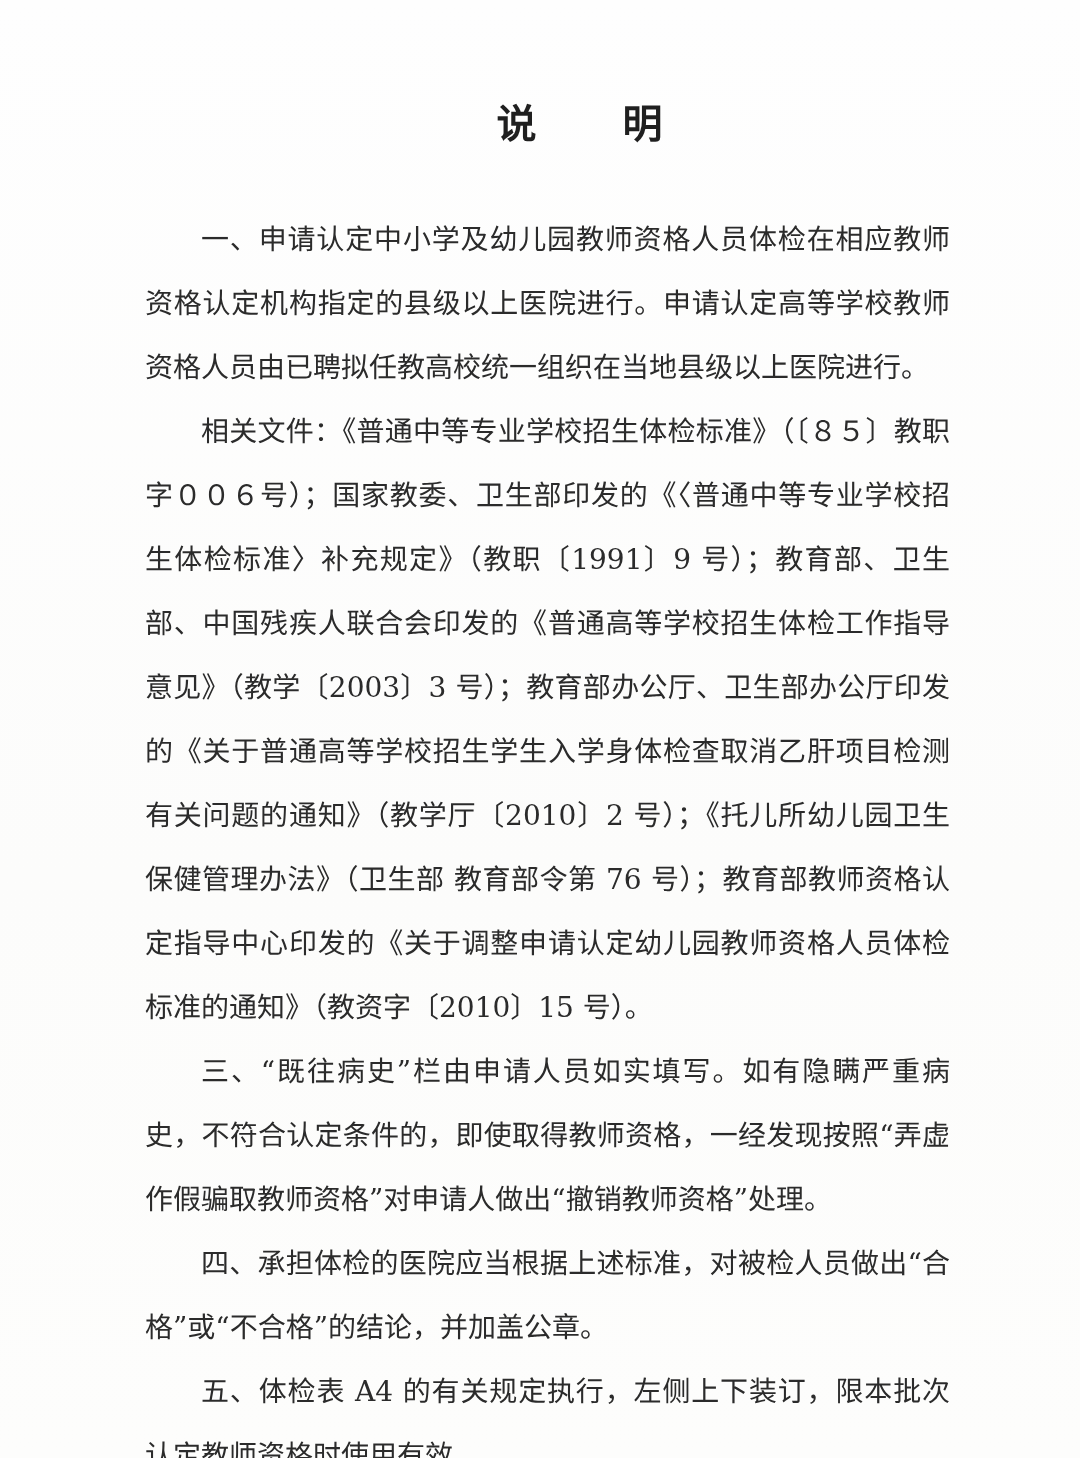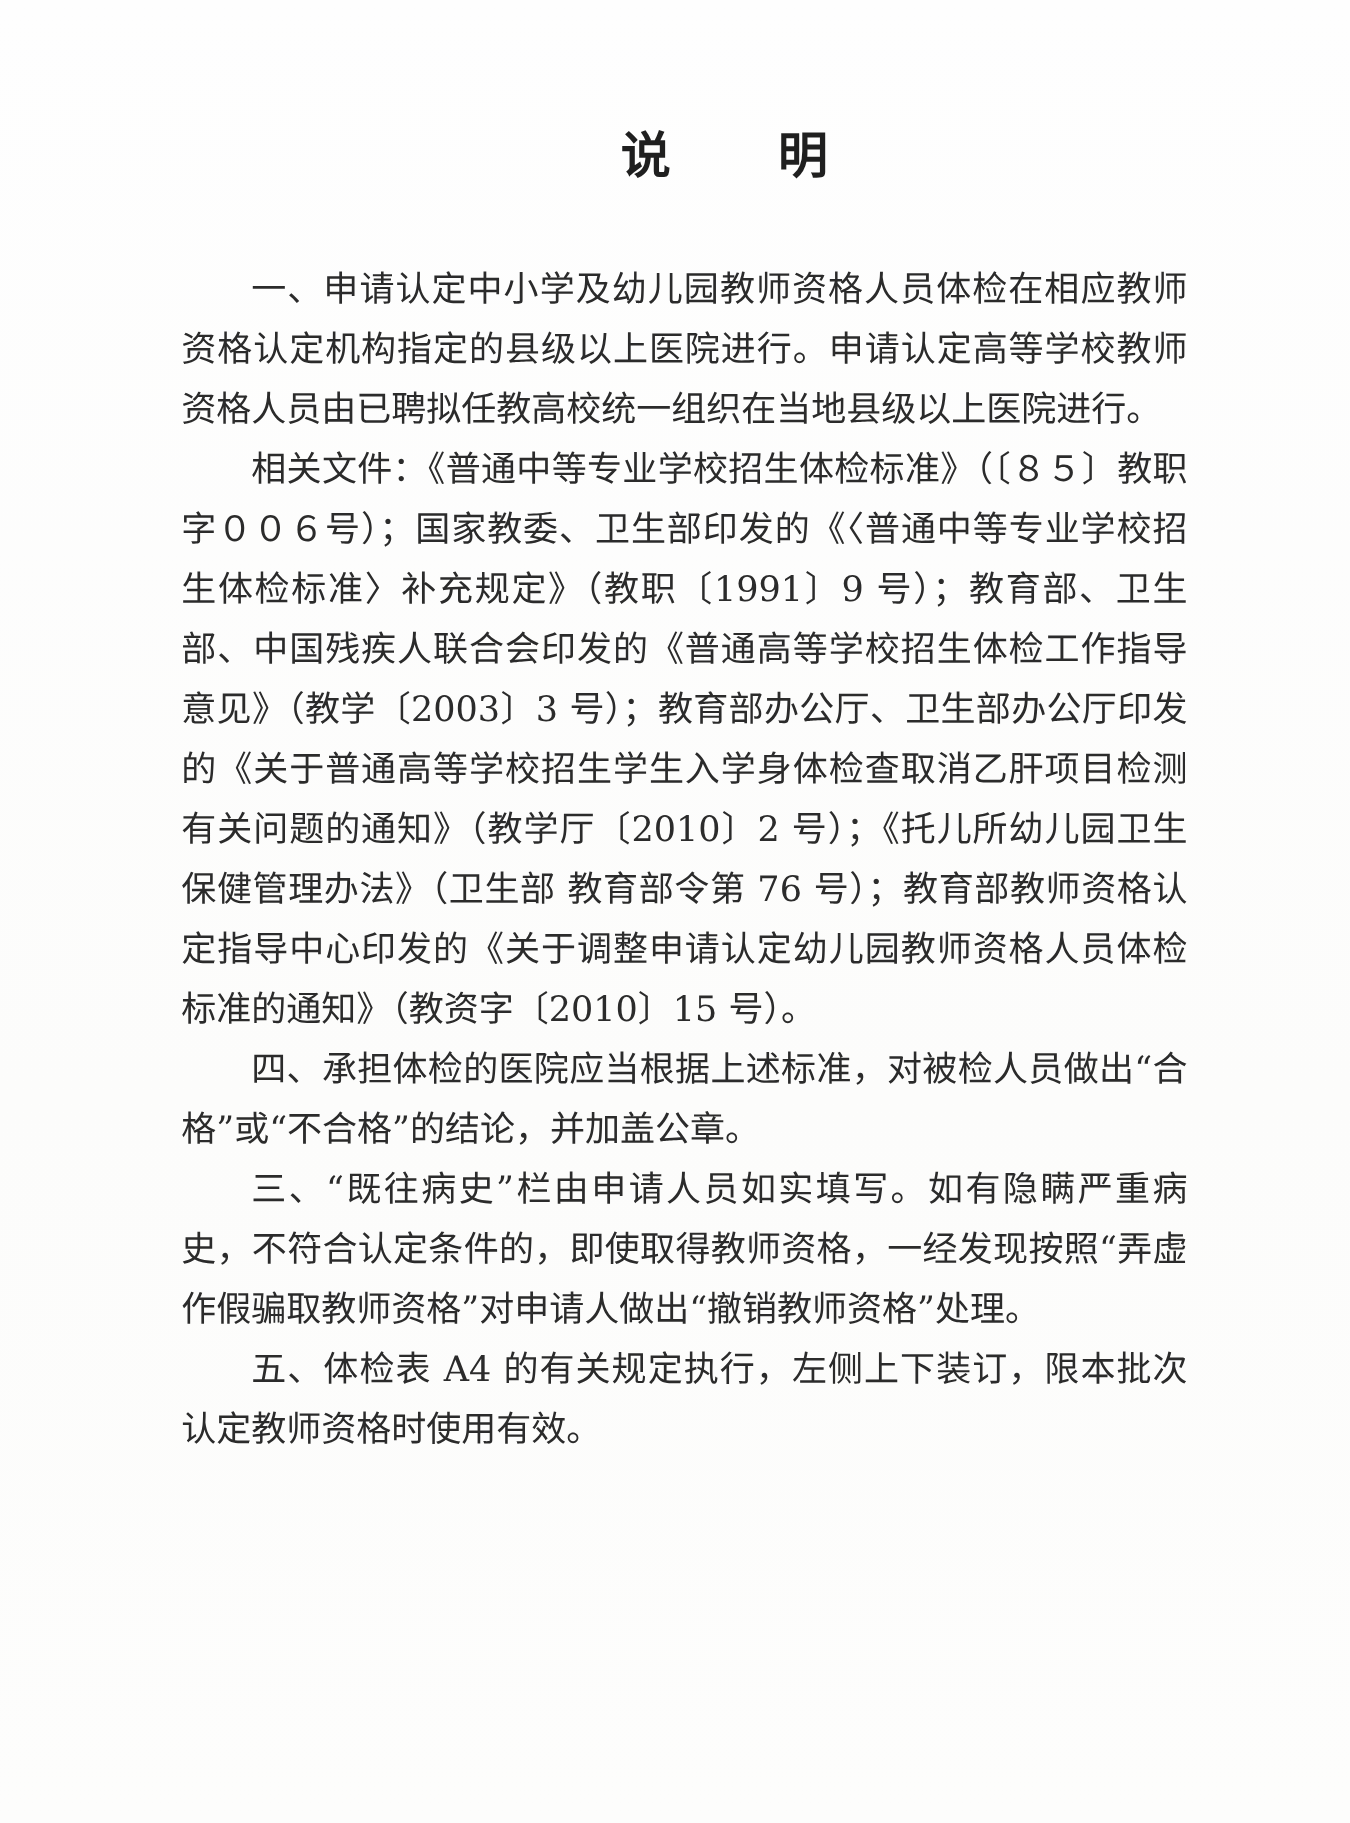--- a/index.html
+++ b/index.html
@@ -28,35 +28,35 @@
     color: #1f1f1f;
     letter-spacing: 2px;
     font-family: "DejaVu Serif", "Liberation Serif", serif;
   }
   .doc-body {
     width: 805px;
   }
   .para {
     margin: 0;
     font-size: 28px;
-    line-height: 48px;
+    line-height: 64px;
     text-align: justify;
     text-justify: inter-ideograph;
     text-indent: 2em;
     color: #2b2b2b;
     word-break: break-all;
     font-family: "DejaVu Serif", "Liberation Serif", serif;
   }
 </style>
 </head>
 <body>
 
 <div class="page">
   <h1 class="doc-title">说　　明</h1>
 
   <div class="doc-body">
     <p class="para">一、申请认定中小学及幼儿园教师资格人员体检在相应教师资格认定机构指定的县级以上医院进行。申请认定高等学校教师资格人员由已聘拟任教高校统一组织在当地县级以上医院进行。</p>
     <p class="para">相关文件：《普通中等专业学校招生体检标准》（〔８５〕教职字００６号）；国家教委、卫生部印发的《〈普通中等专业学校招生体检标准〉补充规定》（教职〔1991〕9 号）；教育部、卫生部、中国残疾人联合会印发的《普通高等学校招生体检工作指导意见》（教学〔2003〕3 号）；教育部办公厅、卫生部办公厅印发的《关于普通高等学校招生学生入学身体检查取消乙肝项目检测有关问题的通知》（教学厅〔2010〕2 号）；《托儿所幼儿园卫生保健管理办法》（卫生部 教育部令第 76 号）；教育部教师资格认定指导中心印发的《关于调整申请认定幼儿园教师资格人员体检标准的通知》（教资字〔2010〕15 号）。</p>
+    <p class="para">三、“既往病史”栏由申请人员如实填写。如有隐瞒严重病史，不符合认定条件的，即使取得教师资格，一经发现按照“弄虚作假骗取教师资格”对申请人做出“撤销教师资格”处理。</p>
     <p class="para">四、承担体检的医院应当根据上述标准，对被检人员做出“合格”或“不合格”的结论，并加盖公章。</p>
-    <p class="para">三、“既往病史”栏由申请人员如实填写。如有隐瞒严重病史，不符合认定条件的，即使取得教师资格，一经发现按照“弄虚作假骗取教师资格”对申请人做出“撤销教师资格”处理。</p>
     <p class="para">五、体检表 A4 的有关规定执行，左侧上下装订，限本批次认定教师资格时使用有效。</p>
   </div>
 </div>
 
 </body></html>

